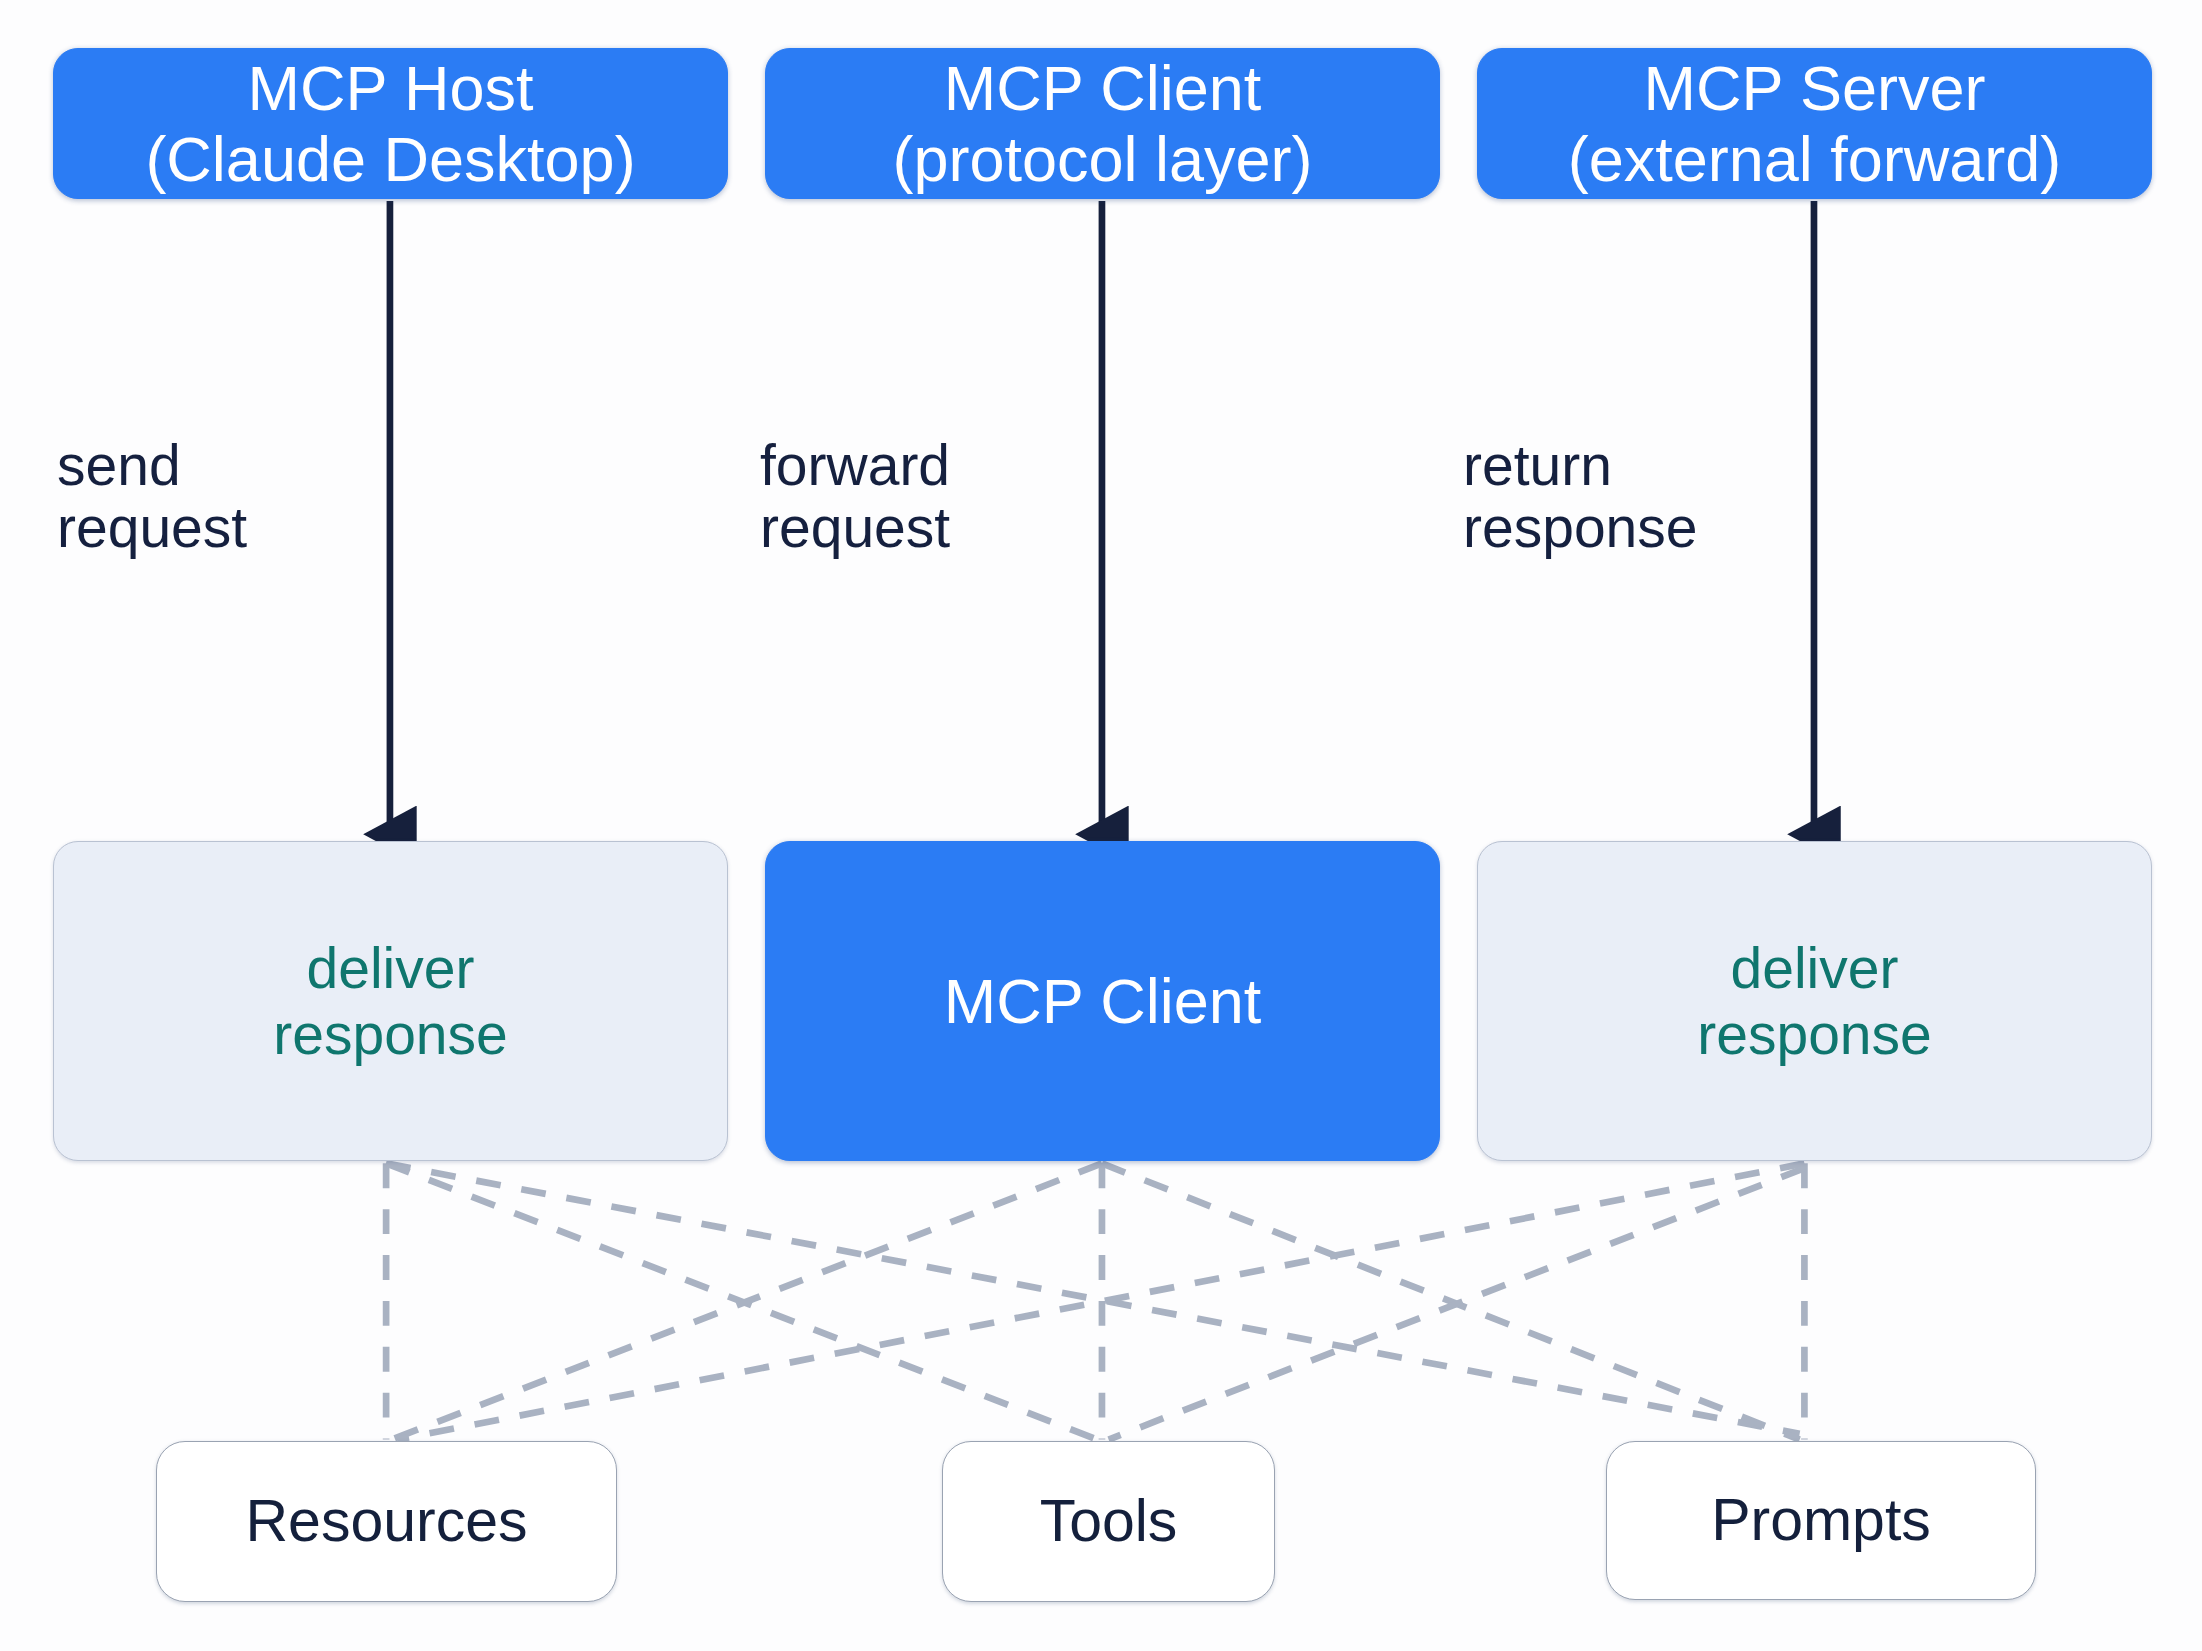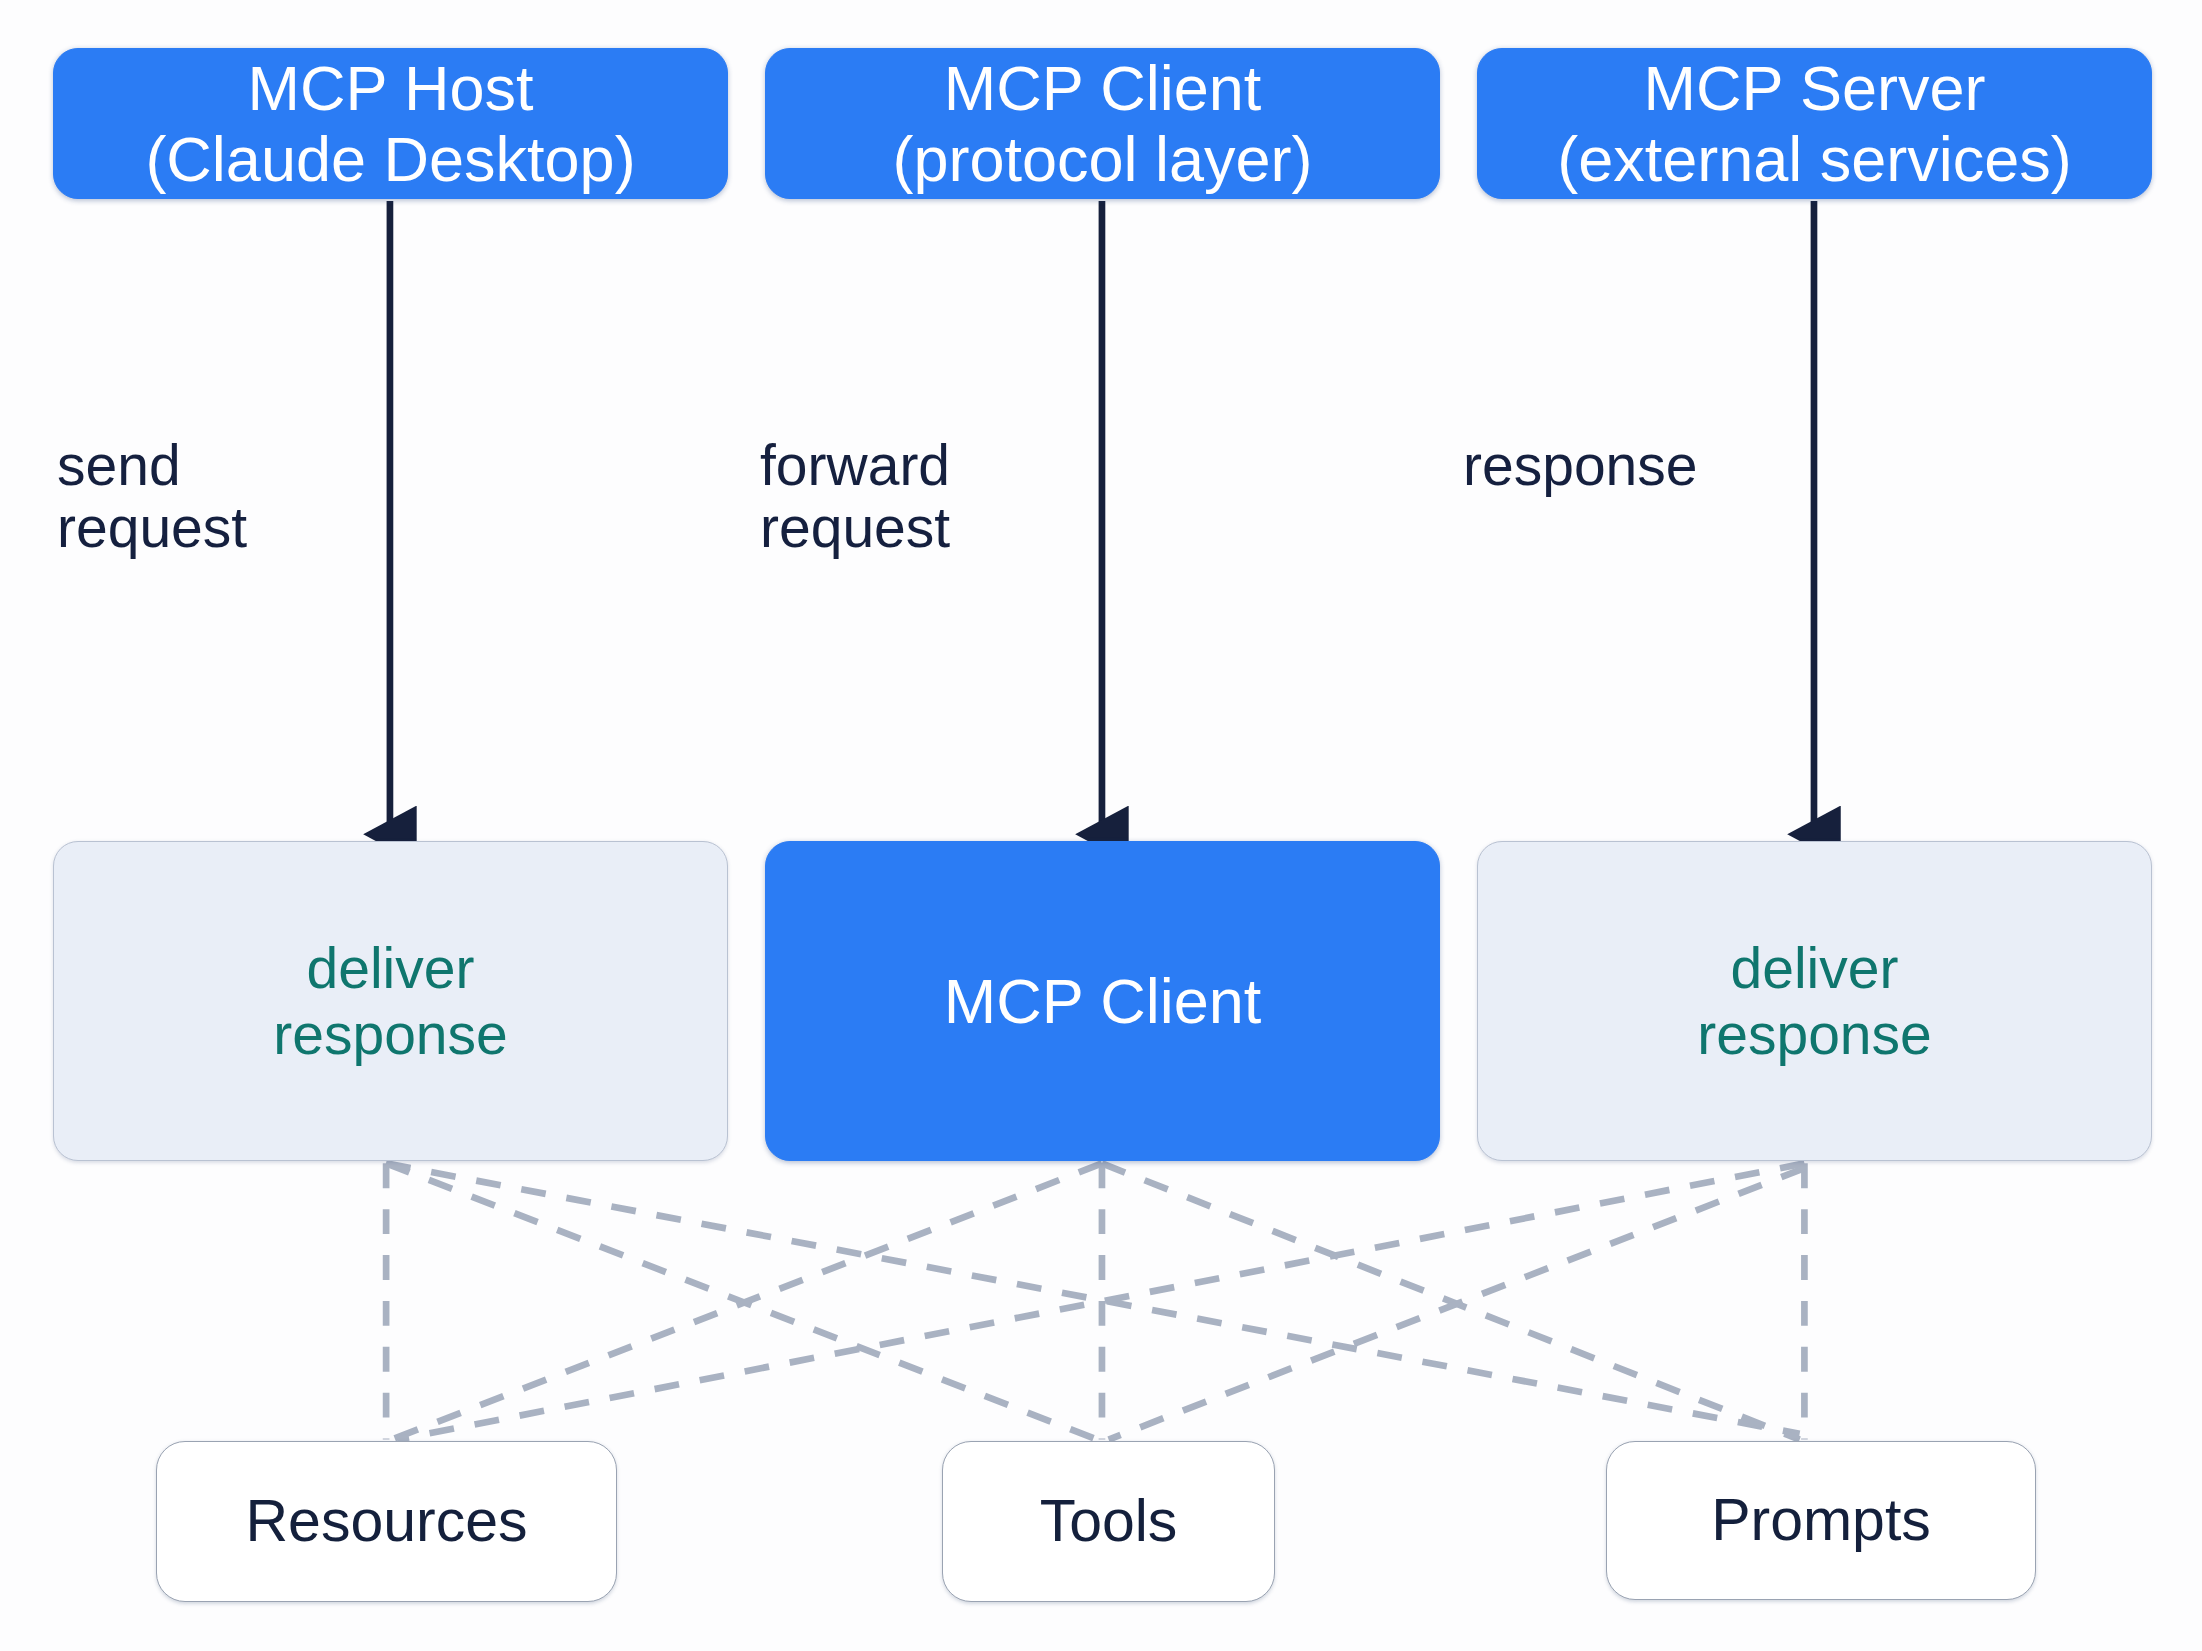--- a/index.html
+++ b/index.html
@@ -148,34 +148,35 @@
     <span class="line">(Claude Desktop)</span>
   </div>
 
   <div class="node primary" id="node-client">
     <span class="line">MCP Client</span>
     <span class="line">(protocol layer)</span>
   </div>
 
   <div class="node primary" id="node-server">
     <span class="line">MCP Server</span>
-    <span class="line">(external services)</span>
+    <span class="line">(external forward)</span>
   </div>
 
   <div class="edge-label" id="label-send">
     <span class="line">send</span>
     <span class="line">request</span>
   </div>
 
   <div class="edge-label" id="label-forward">
     <span class="line">forward</span>
     <span class="line">request</span>
   </div>
 
   <div class="edge-label" id="label-return">
+    <span class="line">return</span>
     <span class="line">response</span>
   </div>
 
   <div class="node neutral" id="node-deliver-left">
     <span class="line">deliver</span>
     <span class="line">response</span>
   </div>
 
   <div class="node primary" id="node-mcp-client">
     <span class="line">MCP Client</span>

